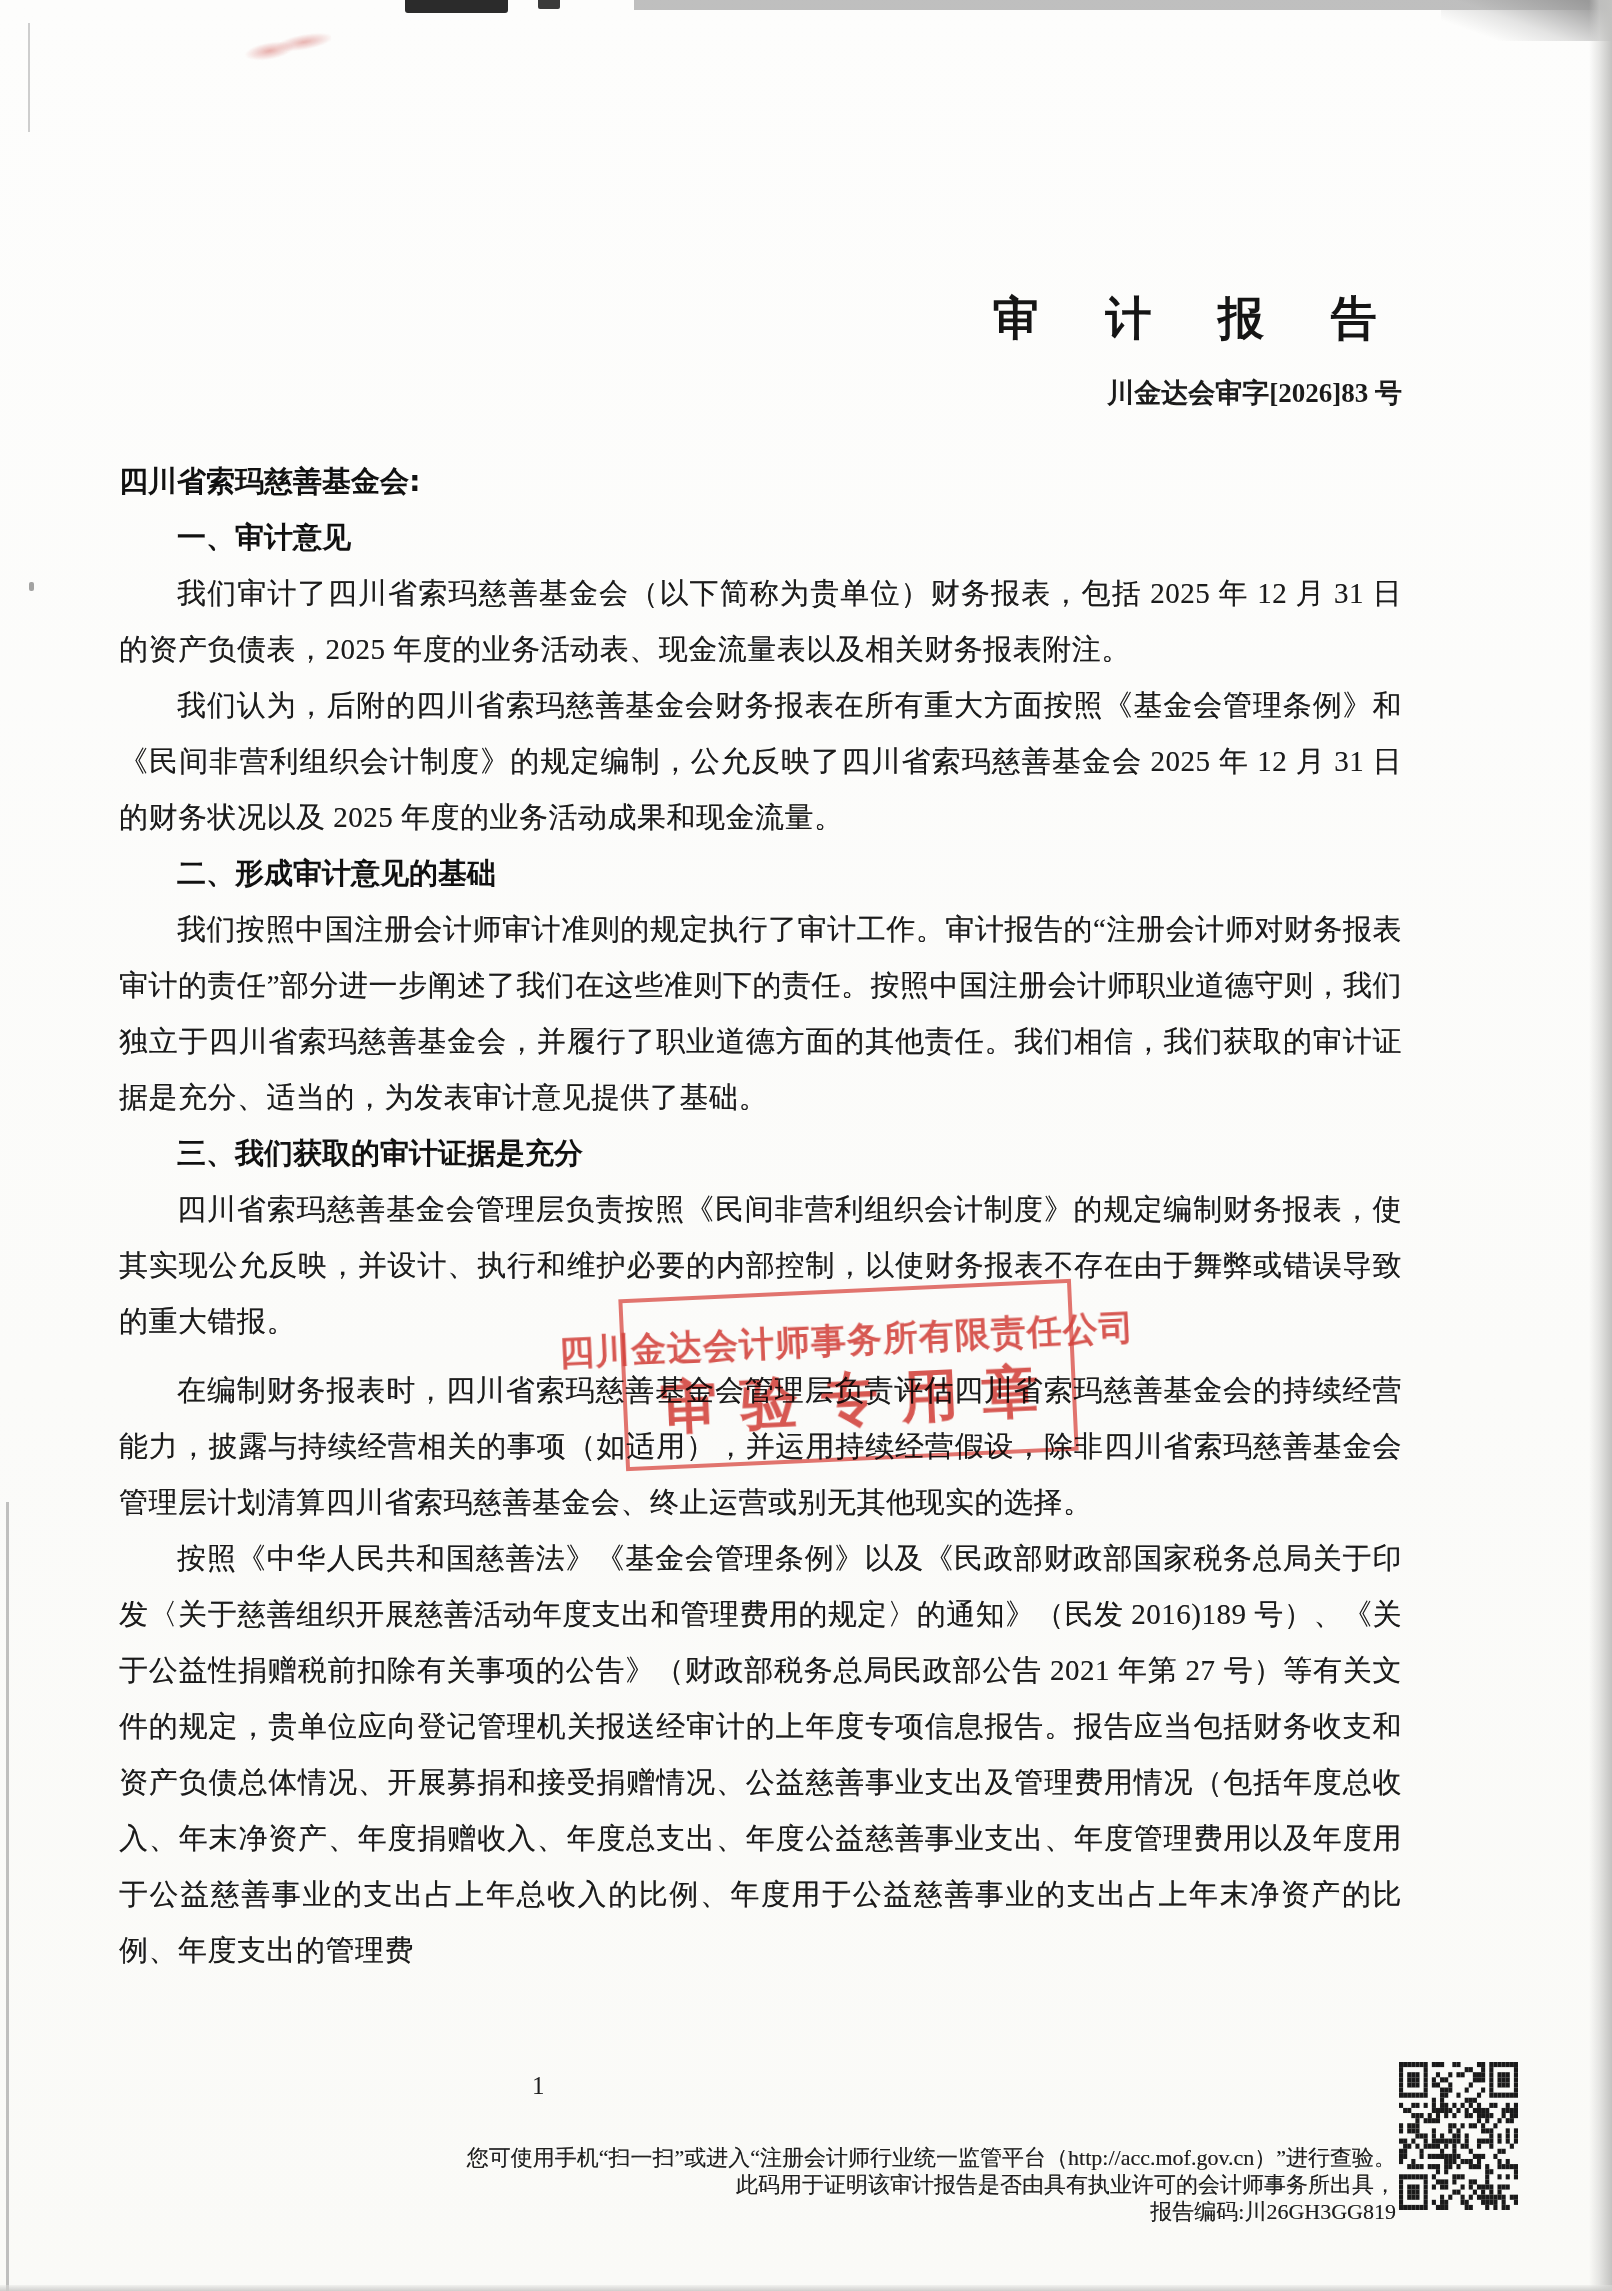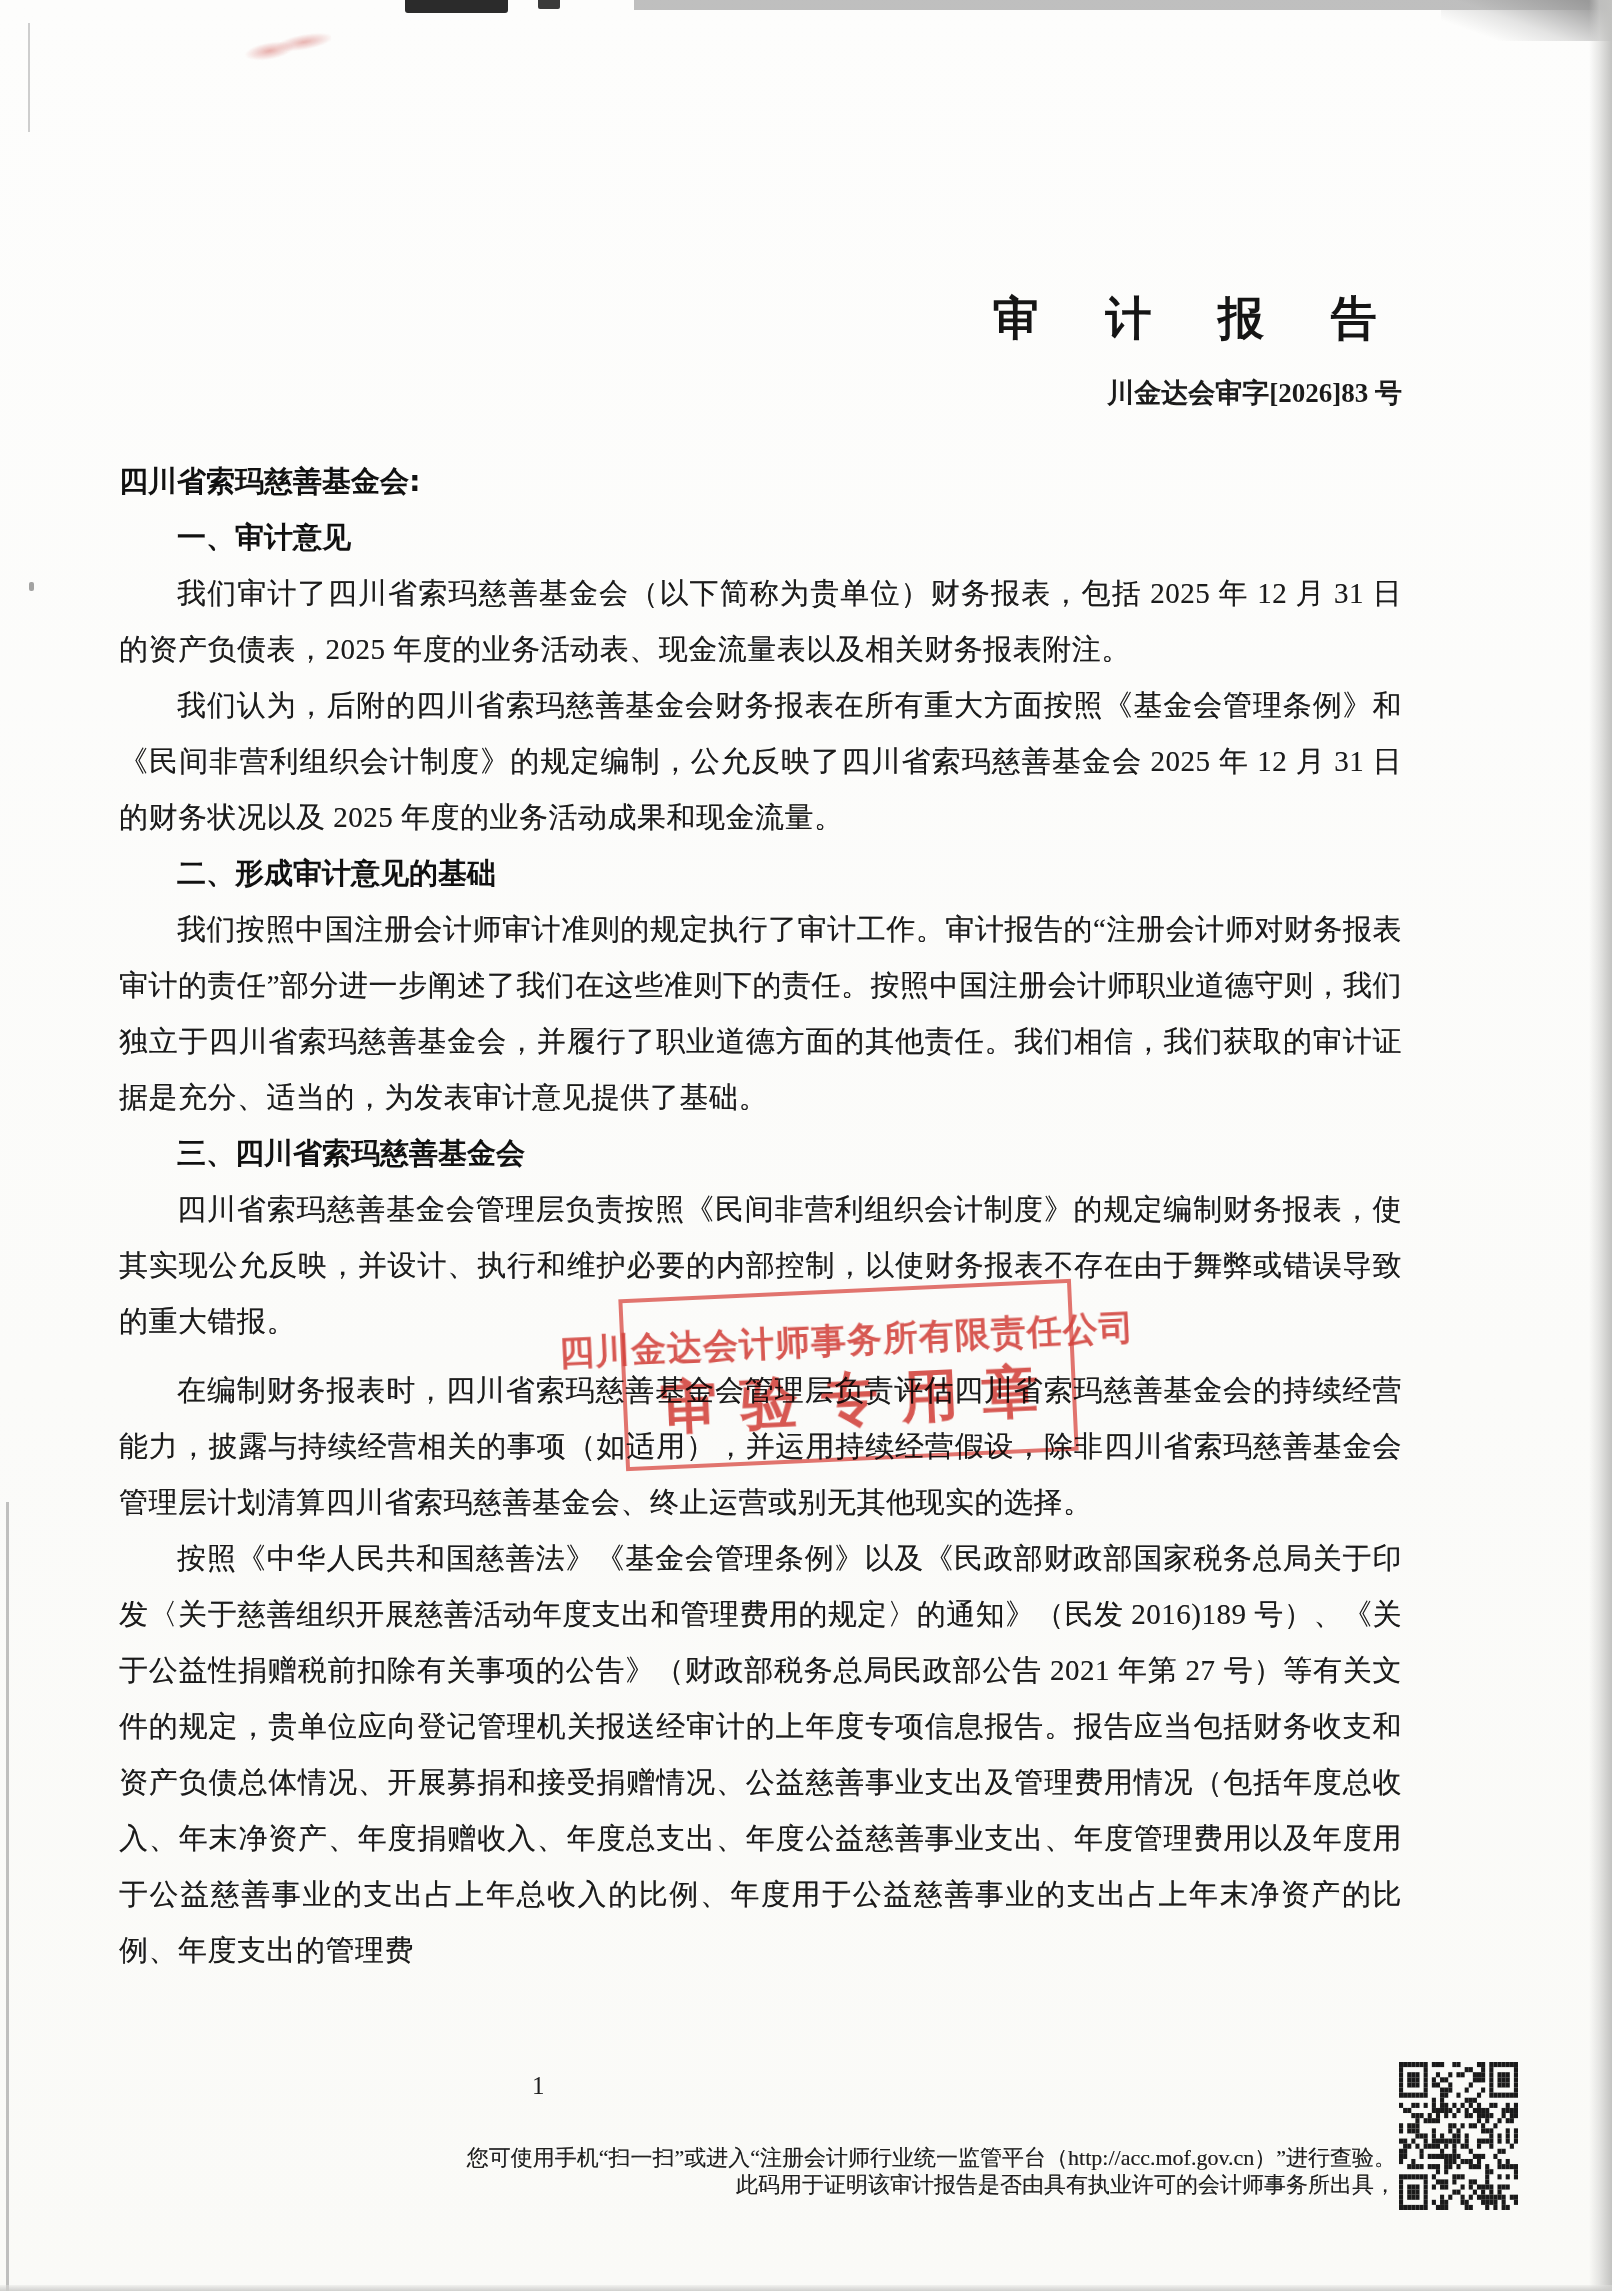--- a/index.html
+++ b/index.html
@@ -95,36 +95,37 @@
     <div class="ref">川金达会审字[2026]83 号</div>
     <div class="addressee">四川省索玛慈善基金会:</div>
 
     <h2>一、审计意见</h2>
     <p>我们审计了四川省索玛慈善基金会（以下简称为贵单位）财务报表，包括 2025 年 12 月 31 日的资产负债表，2025 年度的业务活动表、现金流量表以及相关财务报表附注。</p>
     <p>我们认为，后附的四川省索玛慈善基金会财务报表在所有重大方面按照《基金会管理条例》和《民间非营利组织会计制度》的规定编制，公允反映了四川省索玛慈善基金会 2025 年 12 月 31 日的财务状况以及 2025 年度的业务活动成果和现金流量。</p>
 
     <h2>二、形成审计意见的基础</h2>
     <p>我们按照中国注册会计师审计准则的规定执行了审计工作。审计报告的“注册会计师对财务报表审计的责任”部分进一步阐述了我们在这些准则下的责任。按照中国注册会计师职业道德守则，我们独立于四川省索玛慈善基金会，并履行了职业道德方面的其他责任。我们相信，我们获取的审计证据是充分、适当的，为发表审计意见提供了基础。</p>
 
-    <h2>三、四川省索玛慈善基金会</h2>
+    <h2>三、我们获取的审计证据是充分</h2>
     <p>四川省索玛慈善基金会管理层负责按照《民间非营利组织会计制度》的规定编制财务报表，使其实现公允反映，并设计、执行和维护必要的内部控制，以使财务报表不存在由于舞弊或错误导致的重大错报。</p>
     <p class="gap-before">在编制财务报表时，四川省索玛慈善基金会管理层负责评估四川省索玛慈善基金会的持续经营能力，披露与持续经营相关的事项（如适用），并运用持续经营假设，除非四川省索玛慈善基金会管理层计划清算四川省索玛慈善基金会、终止运营或别无其他现实的选择。</p>
     <p>按照《中华人民共和国慈善法》《基金会管理条例》以及《民政部财政部国家税务总局关于印发〈关于慈善组织开展慈善活动年度支出和管理费用的规定〉的通知》（民发 2016)189 号）、《关于公益性捐赠税前扣除有关事项的公告》（财政部税务总局民政部公告 2021 年第 27 号）等有关文件的规定，贵单位应向登记管理机关报送经审计的上年度专项信息报告。报告应当包括财务收支和资产负债总体情况、开展募捐和接受捐赠情况、公益慈善事业支出及管理费用情况（包括年度总收入、年末净资产、年度捐赠收入、年度总支出、年度公益慈善事业支出、年度管理费用以及年度用于公益慈善事业的支出占上年总收入的比例、年度用于公益慈善事业的支出占上年末净资产的比例、年度支出的管理费</p>
   </div>
 
   <div class="stamp">
     <div class="l1">四川金达会计师事务所有限责任公司</div>
     <div class="l2">审验专用章</div>
   </div>
 
   <div class="pagenum">1</div>
 
   <div class="footer">
     <div>您可使用手机“扫一扫”或进入“注册会计师行业统一监管平台（http://acc.mof.gov.cn）”进行查验。</div>
     <div>此码用于证明该审计报告是否由具有执业许可的会计师事务所出具，</div>
+    <div>报告编码:川26GH3GG819</div>
   </div>
 
   <svg id="qr" class="qr" viewBox="0 0 29 29" preserveAspectRatio="none">
       <g fill="#1a1a1a">
         <rect x="0" y="0" width="1" height="1"></rect>
         <rect x="1" y="0" width="1" height="1"></rect>
         <rect x="2" y="0" width="1" height="1"></rect>
         <rect x="3" y="0" width="1" height="1"></rect>
         <rect x="4" y="0" width="1" height="1"></rect>
         <rect x="5" y="0" width="1" height="1"></rect>

